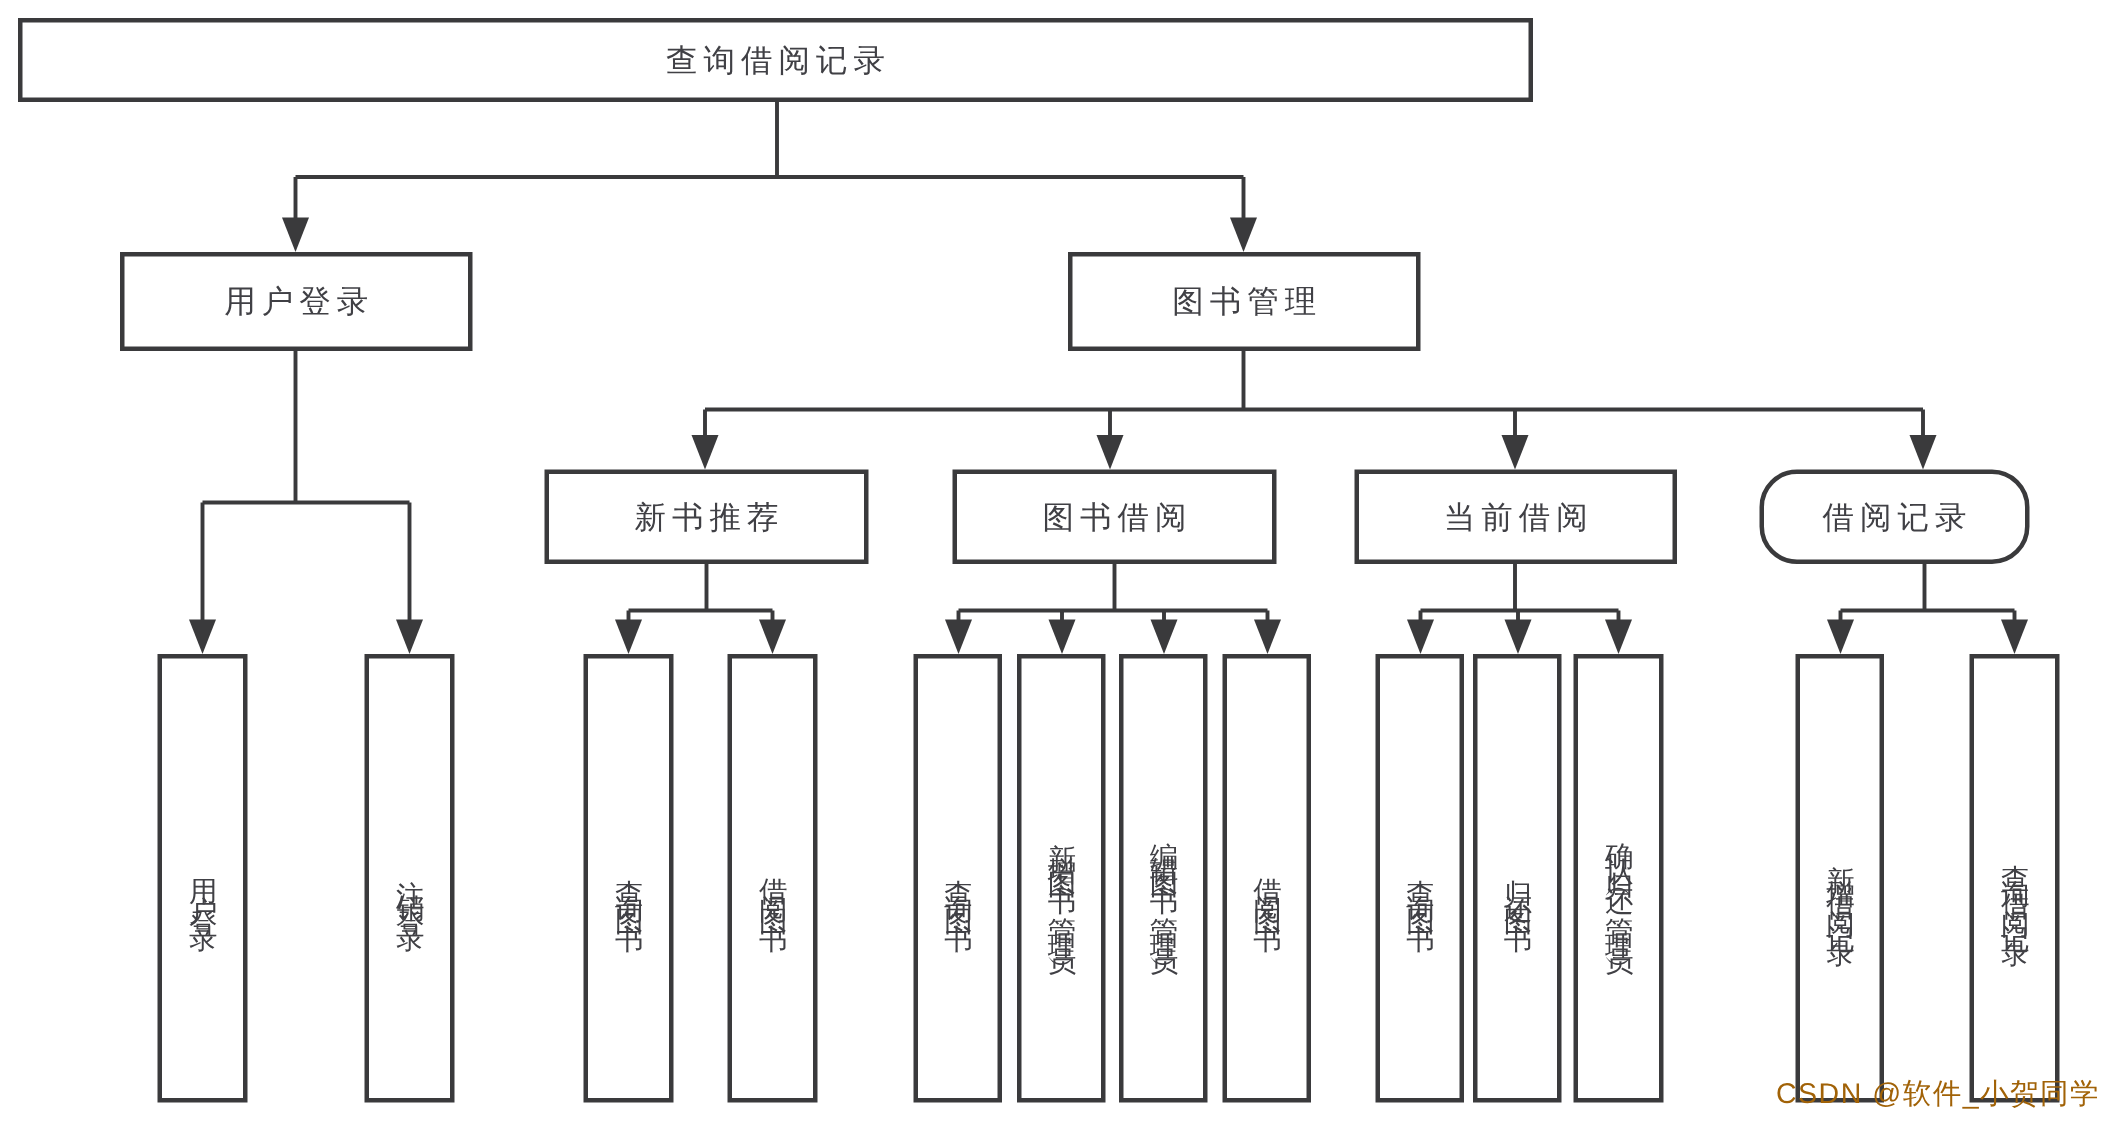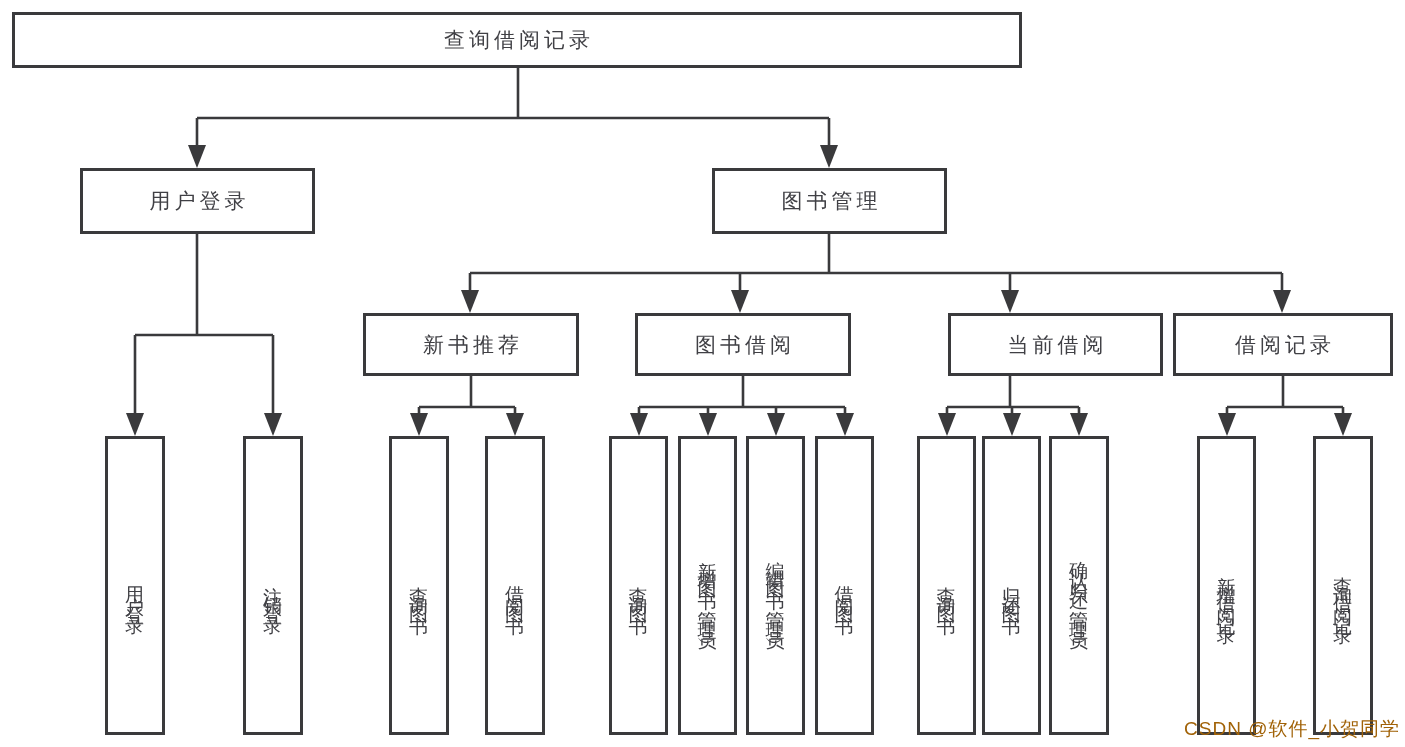--- a/index.html
+++ b/index.html
@@ -83,24 +83,24 @@
   <div class="node h" style="left:363px; top:313px; width:216px; height:63px;">
     <span class="lbl">新书推荐</span>
   </div>
 
   <div class="node h" style="left:712px; top:168px; width:235px; height:66px;">
     <span class="lbl">图书管理</span>
   </div>
   <div class="node h" style="left:635px; top:313px; width:216px; height:63px;text-align:right;">
     <span class="lbl">图书借阅</span>
   </div>
-  <div class="node h" style="left:903px; top:313px; width:215px; height:63px;margin-left:45px;">
+  <div class="node h" style="left:903px; top:313px; width:215px; height:63px;">
     <span class="lbl">当前借阅</span>
   </div>
-  <div class="node h" style="left:1173px; top:313px; width:220px; height:63px;">
+  <div class="node h" style="left:1173px; top:313px; width:180px; height:63px;border-radius:25px;">
     <span class="lbl">借阅记录</span>
   </div>
 
   <div class="node v" style="left:105px; top:436px; width:60px; height:299px;">
     <span class="vtext">用户登录</span>
   </div>
   <div class="node v" style="left:243px; top:436px; width:60px; height:299px;">
     <span class="vtext">注销登录</span>
   </div>
 

